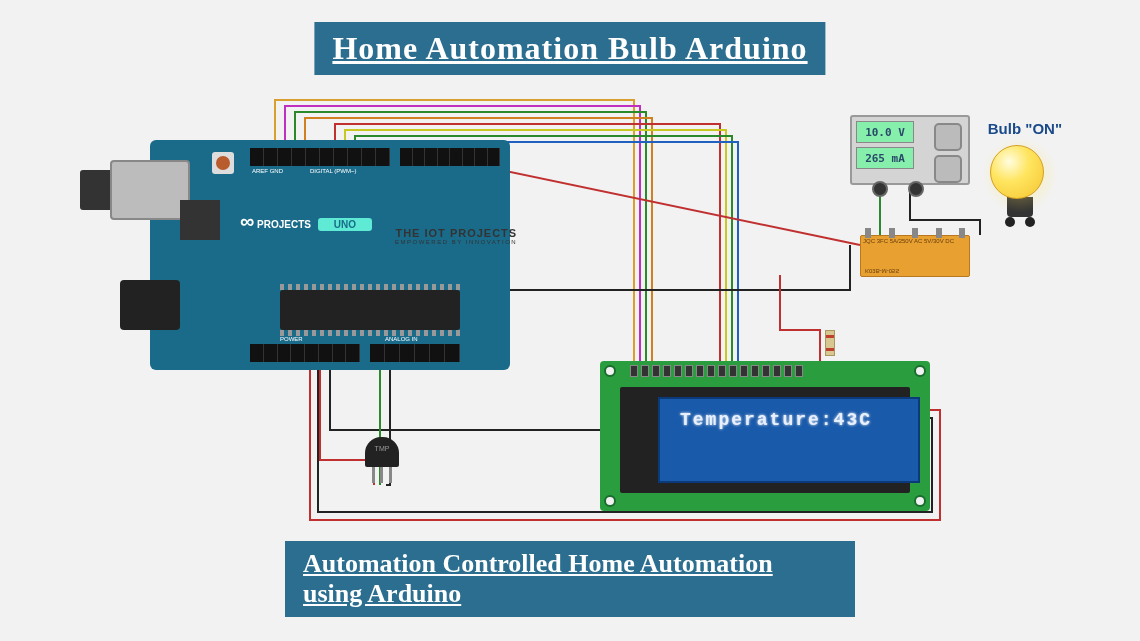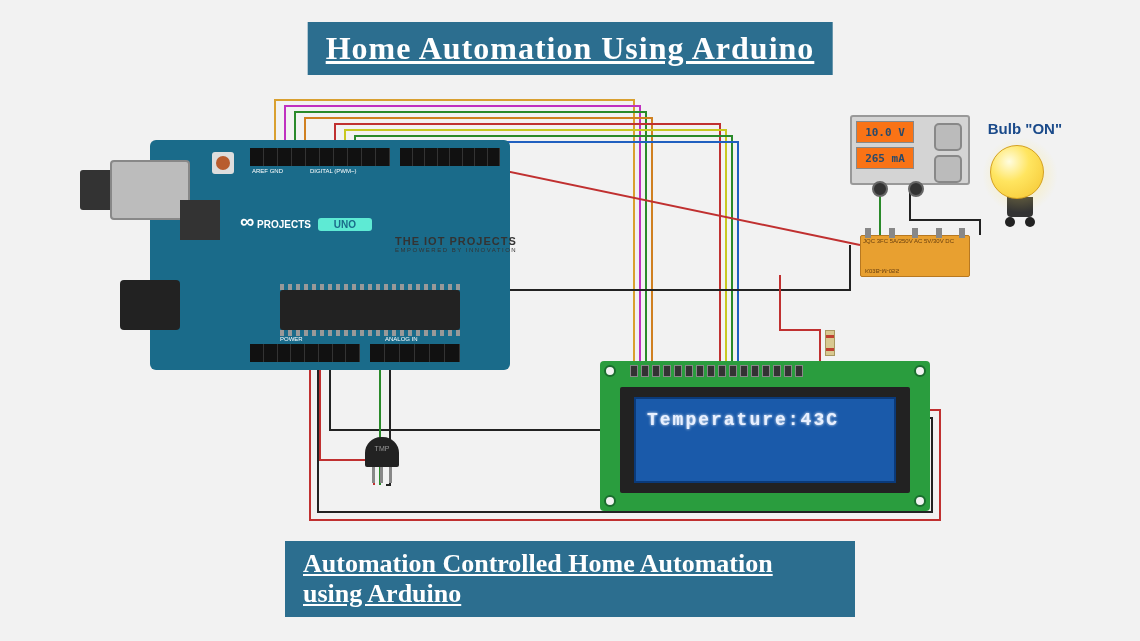--- a/index.html
+++ b/index.html
@@ -27,27 +27,27 @@
     .pin { flex: 1; border-right: 1px solid #333; }
     .header-label { position: absolute; color: #fff; font-size: 6px; font-family: Arial; }
     .chip { position: absolute; bottom: 40px; left: 130px; width: 180px; height: 40px; background: #222; border-radius: 3px; }
     .chip::before, .chip::after { content: ''; position: absolute; left: 0; right: 0; height: 6px; background: repeating-linear-gradient(90deg, #999 0 4px, transparent 4px 8px); }
     .chip::before { top: -6px; } .chip::after { bottom: -6px; }
     .reset-btn { position: absolute; top: 12px; left: 62px; width: 22px; height: 22px; background: #ddd; border-radius: 3px; }
     .reset-btn::after { content: ''; position: absolute; inset: 4px; background: #b85c2e; border-radius: 50%; }
     .small-chip { position: absolute; top: 60px; left: 30px; width: 40px; height: 40px; background: #333; }
     
     
-    .watermark { position: absolute; top: 145px; left: 335px; font-family: Arial; font-size: 9px; color: #333; text-align: left; }
+    .watermark { position: absolute; top: 137px; left: 335px; font-family: Arial; font-size: 9px; color: #333; text-align: right; }
     .watermark .main { font-weight: bold; font-size: 11px; letter-spacing: 1px; }
     .watermark .sub { font-size: 6px; letter-spacing: 1.5px; }
     
     
     .psu { position: absolute; top: 25px; right: 110px; width: 120px; height: 70px; background: #d4d4d4; border: 2px solid #999; border-radius: 3px; padding: 4px; }
-    .psu-display { background: #f97316; border: 1px solid #888; width: 58px; height: 22px; font-family: monospace; font-size: 11px; color: #2a4a6a; text-align: center; line-height: 22px; margin-bottom: 4px; font-weight: bold; }
+    .psu-display { background: #86efac; border: 1px solid #888; width: 58px; height: 22px; font-family: monospace; font-size: 11px; color: #2a4a6a; text-align: center; line-height: 22px; margin-bottom: 4px; font-weight: bold; }
     .psu-knob { position: absolute; right: 6px; width: 28px; height: 28px; background: #bbb; border: 2px solid #888; border-radius: 5px; }
     .psu-knob.k1 { top: 6px; } .psu-knob.k2 { top: 38px; }
     .psu-ports { position: absolute; bottom: -14px; left: 20px; display: flex; gap: 20px; }
     .psu-port { width: 16px; height: 16px; background: #333; border-radius: 50%; border: 2px solid #666; }
     
     
     .bulb-label { position: absolute; top: 30px; right: 18px; font-family: Arial; font-size: 15px; color: #1a4a8a; font-weight: bold; }
     .bulb { position: absolute; top: 55px; right: 30px; width: 60px; height: 60px; }
     .bulb-glass { width: 54px; height: 54px; background: radial-gradient(circle at 35% 30%, #fffde0, #ffe560 40%, #f4c430); border-radius: 50%; border: 1px solid #d4a020; position: relative; }
     .bulb-glow { position: absolute; inset: -8px; background: radial-gradient(circle, rgba(255,230,100,0.5), transparent 70%); border-radius: 50%; }
@@ -61,41 +61,41 @@
     .relay-pin { width: 6px; height: 10px; background: #888; }
     
     
     .lcd { position: absolute; bottom: 30px; right: 150px; width: 330px; height: 150px; background: #2a9d3e; border-radius: 4px; }
     .lcd-holes { position: absolute; width: 12px; height: 12px; background: #f2f2f2; border-radius: 50%; border: 2px solid #1a6d2e; }
     .lcd .h1 { top: 4px; left: 4px; } .lcd .h2 { top: 4px; right: 4px; }
     .lcd .h3 { bottom: 4px; left: 4px; } .lcd .h4 { bottom: 4px; right: 4px; }
     .lcd-pins { position: absolute; top: 4px; left: 30px; display: flex; gap: 3px; }
     .lcd-pin { width: 8px; height: 12px; background: #333; border: 1px solid #888; }
     .lcd-frame { position: absolute; top: 26px; left: 20px; right: 20px; bottom: 18px; background: #222; border-radius: 2px; padding: 10px 14px; }
-    .lcd-screen { width: 100%; height: 100%; background: #1a5aaa; border: 2px solid #0a3a7a; font-family: 'Courier New', monospace; color: #e8f0ff; font-size: 18px; line-height: 1.5; padding: 8px 11px; letter-spacing: 2px; font-weight: bold; text-shadow: 0 0 3px #fff; }
+    .lcd-screen { width: 100%; height: 100%; background: #1a5aaa; border: 2px solid #0a3a7a; font-family: 'Courier New', monospace; color: #e8f0ff; font-size: 18px; line-height: 1.5; padding: 8px 20px; letter-spacing: 2px; font-weight: bold; text-shadow: 0 0 3px #fff; margin-left: 24px; }
     
     
     .tmp { position: absolute; bottom: 60px; left: 305px; width: 34px; height: 44px; }
     .tmp-body { width: 34px; height: 30px; background: #222; border-radius: 16px 16px 2px 2px; position: relative; }
     .tmp-body::after { content: 'TMP'; position: absolute; top: 8px; left: 0; right: 0; text-align: center; color: #999; font-size: 7px; font-family: Arial; }
     .tmp-legs { display: flex; justify-content: space-around; padding: 0 4px; }
     .tmp-leg { width: 3px; height: 16px; background: #888; }
     
     
     .wires { position: absolute; inset: 0; pointer-events: none; }
     
     
     .resistor { position: absolute; bottom: 185px; right: 245px; width: 10px; height: 26px; background: #d8c890; border: 1px solid #a89860; }
     .resistor::before, .resistor::after { content:''; position:absolute; left:0; right:0; height:3px; background:#c04030; }
     .resistor::before { top: 4px; } .resistor::after { bottom: 4px; }
   </style>
 </head>
 <body>
 
-<div class="title-banner title-top">Home Automation Using Arduino</div>
+<div class="title-banner title-top">Home Automation Bulb Arduino</div>
 
 <div class="diagram">
 
   <svg class="wires" viewBox="0 0 1020 451" preserveAspectRatio="none">
     <g fill="none" stroke-width="2">
       <path stroke="#d9a030" d="M215 56 V10 H574 V302"></path>
       <path stroke="#c030c0" d="M225 56 V16 H580 V302"></path>
       <path stroke="#2a8a2a" d="M235 56 V22 H586 V302"></path>
       <path stroke="#d08020" d="M245 56 V28 H592 V302"></path>
       <path stroke="#c03030" d="M275 56 V34 H660 V302"></path>

